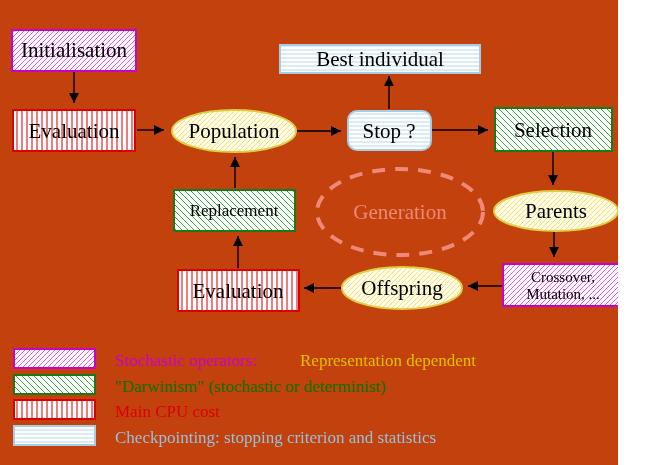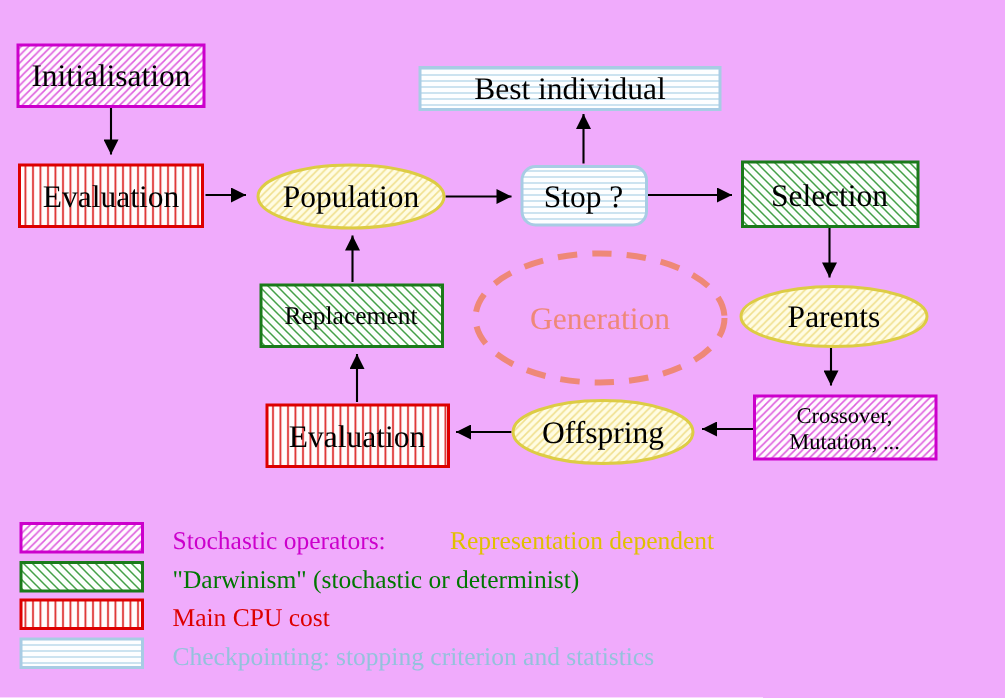--- a/index.html
+++ b/index.html
@@ -1,17 +1,17 @@
 <!DOCTYPE html>
 <html><head>
 <meta charset="utf-8">
 <style>
   html,body{margin:0;padding:0;background:#ffffff;}
   .canvas{
-    width:670px;height:465px;position:relative;background:#f0abfc;
+    width:618px;height:465px;position:relative;background:#c2410c;
     font-family:"Liberation Serif","DejaVu Serif",serif;overflow:hidden;text-align:center;
   }
   svg text{
     font-family:"Liberation Serif","DejaVu Serif",serif;
     fill:#000000;
   }
   .node-label{font-size:21px;}
   .node-label-sm{font-size:17px;}
   .node-label-xs{font-size:15px;}
   .generation-label{font-size:21px;fill:#ee8878;}

